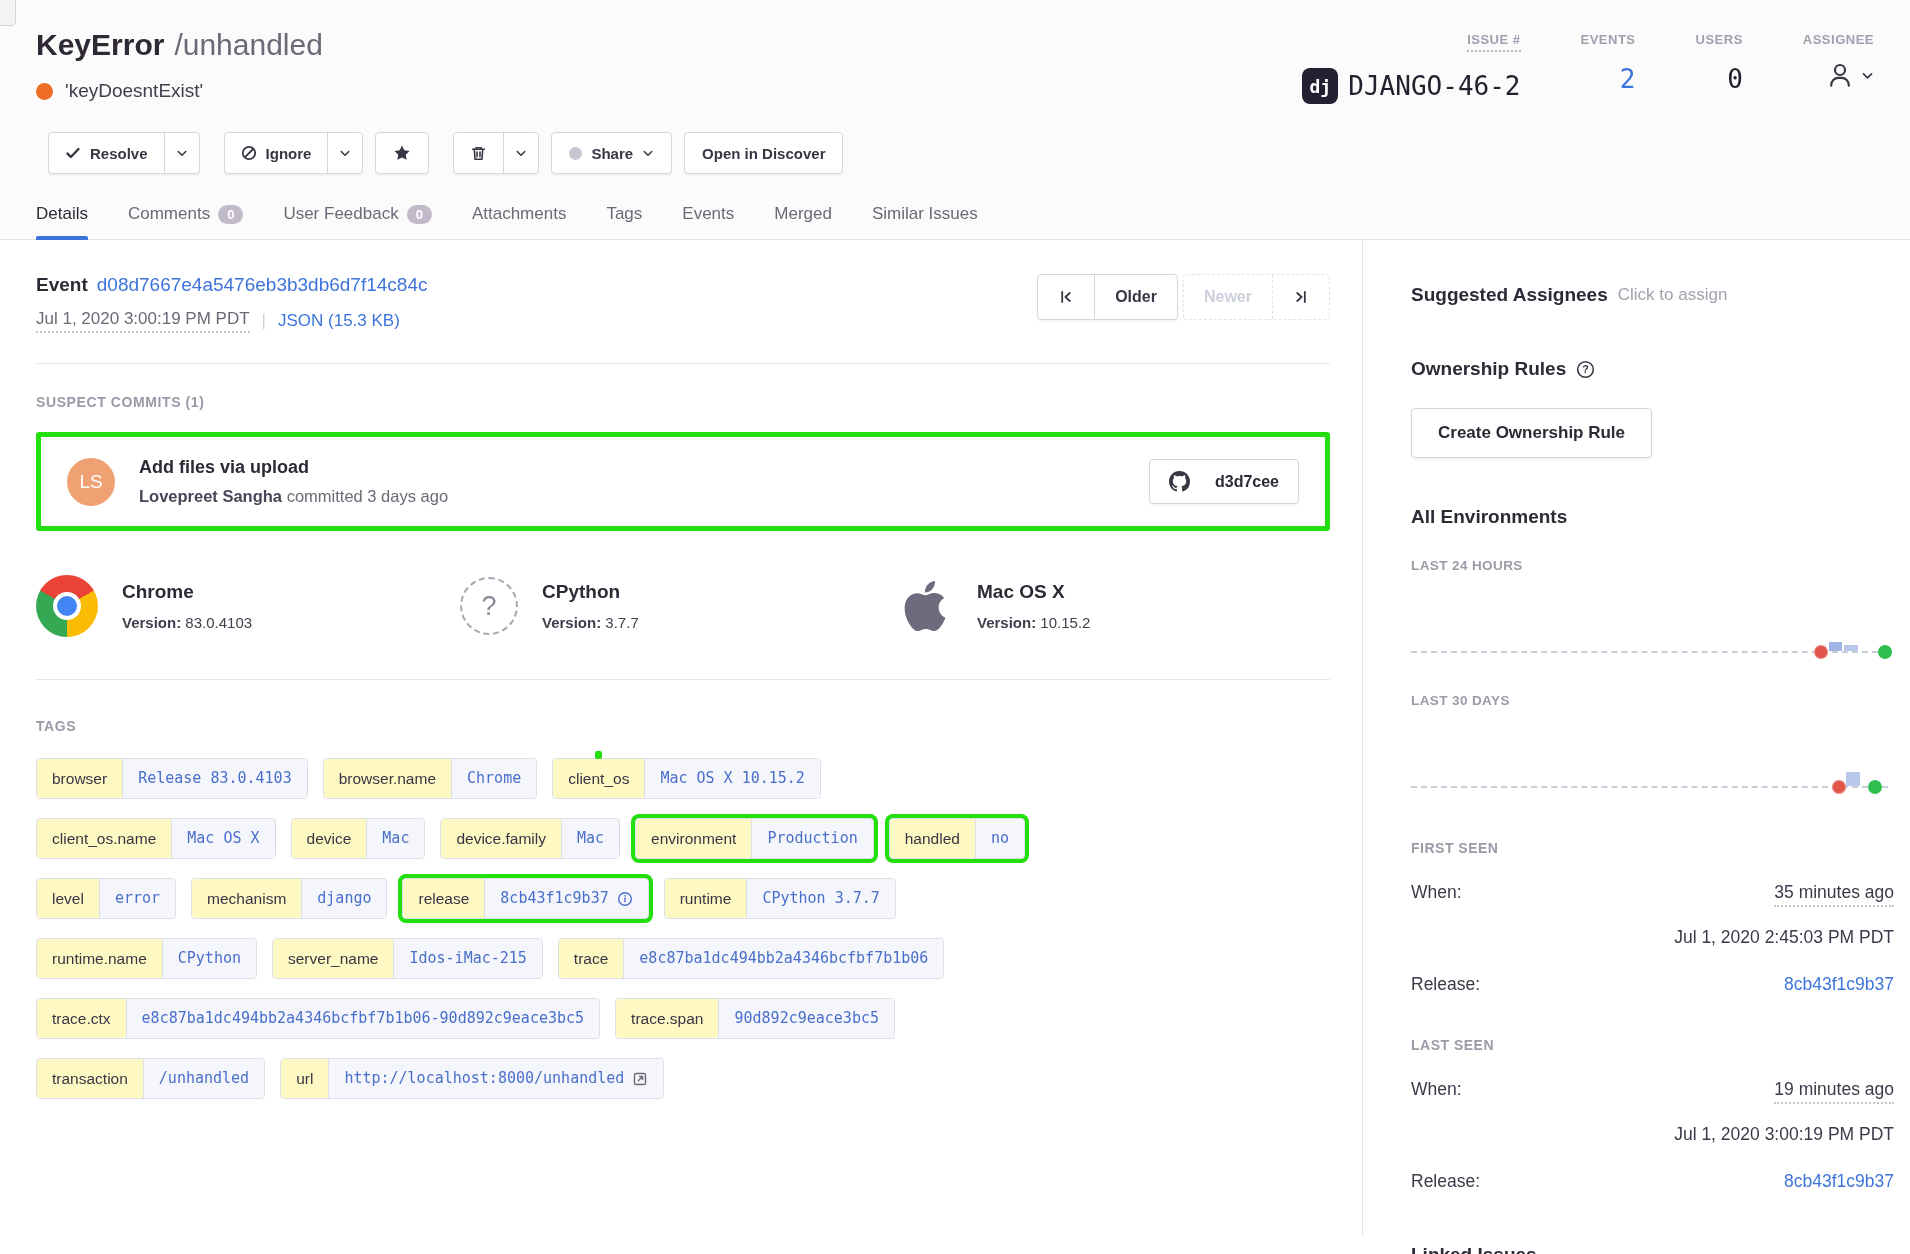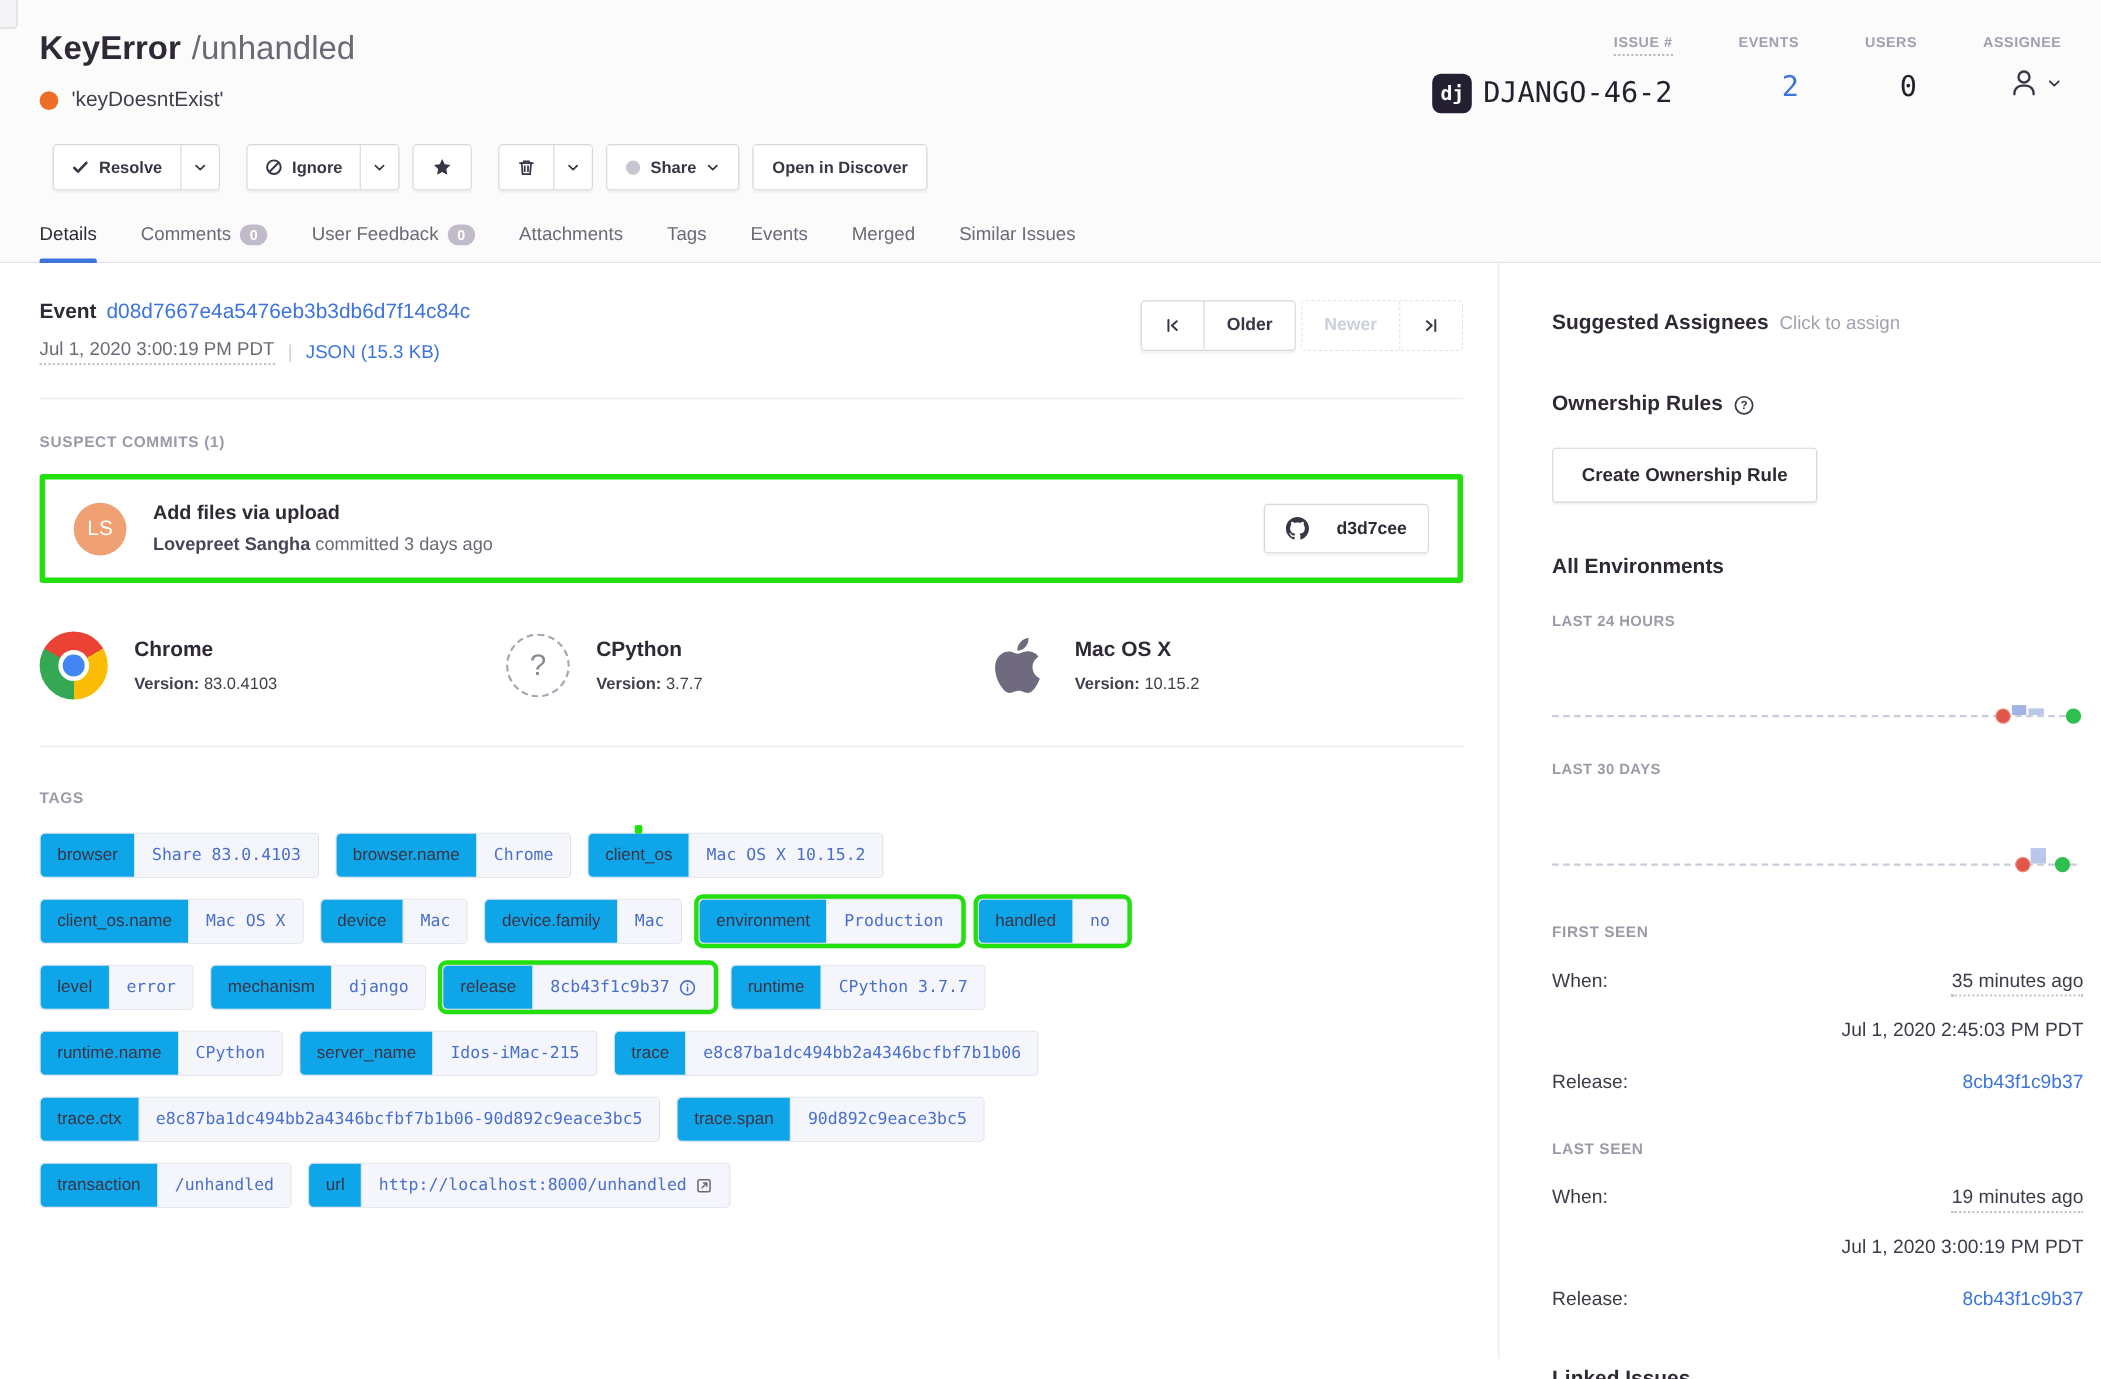--- a/index.html
+++ b/index.html
@@ -88,21 +88,21 @@
   .chrome-icon::after { content:''; position:absolute; inset:21px; background:#4285f4; border-radius:50%; }
   .question-icon { width:58px; height:58px; border-radius:50%; border:2px dashed #a9a6b4; color:#8b8896; font-size:27px; display:flex; align-items:center; justify-content:center; flex:0 0 auto; }
   .apple-icon { width:56px; height:62px; color:#6f6a7d; display:flex; align-items:center; justify-content:center; flex:0 0 auto; }
 
   .tags-heading { margin-top:38px; }
   .tags-rows { margin-top:24px; }
   .tag-row { display:flex; gap:15px; margin-bottom:19px; }
   .tag-pill { position:relative; display:inline-flex; align-items:stretch; border:1px solid #dcdfe8; border-radius:4px; background:#fff; overflow:visible; cursor:pointer; }
   .tag-pill.highlight { box-shadow:0 0 0 4px #23df0e; }
   .tag-pill.marker::before { content:''; position:absolute; top:-8px; left:42px; width:7px; height:8px; background:#23df0e; border-radius:2px; }
-  .tag-key { padding:0 15px; line-height:39px; font-size:15.5px; color:#3a3444; border-radius:4px 0 0 4px; background:#0ea5e9; }
+  .tag-key { padding:0 15px; line-height:39px; font-size:15.5px; color:#3a3444; border-radius:4px 0 0 4px; background:#fef9c3; }
   .tag-value { display:inline-flex; align-items:center; gap:8px; padding:0 15px; line-height:39px; background:#f4f6fb; border-left:1px solid #dcdfe8; border-radius:0 4px 4px 0; color:#4a6fcb; font-family:"DejaVu Sans Mono", monospace; font-size:15px; }
   .tag-value .icon { color:#4a6fcb; }
   .tag-value .icon.ext { color:#6d6876; }
 
   
   .sb-title { font-size:19px; font-weight:700; color:#2f2936; display:flex; align-items:center; gap:10px; }
   .sb-hint { font-size:17px; font-weight:400; color:#a3a1ae; }
   .ownership { margin-top:52px; }
   .sb-btn { margin-top:28px; display:inline-block; background:#fff; border:1px solid #d4d4dc; border-radius:4px; box-shadow:0 2px 1px rgba(60,60,80,.05); padding:14px 26px; font-size:17px; font-weight:700; color:#2f2936; cursor:pointer; }
   .environments-title { margin-top:48px;text-align:center; }
@@ -374,21 +374,21 @@
         </div>
       </div>
     </div>
 
     <div class="section-heading tags-heading">TAGS</div>
     <div class="tags-rows" id="tags-rows">
         <div class="tag-row">
           <span class="tag-pill">
             <span class="tag-key">browser</span>
             <span class="tag-value">
-              <span>Share 83.0.4103</span>
+              <span>Release 83.0.4103</span>
             </span>
           </span>
           <span class="tag-pill">
             <span class="tag-key">browser.name</span>
             <span class="tag-value">
               <span>Chrome</span>
             </span>
           </span>
           <span class="tag-pill marker">
             <span class="tag-key">client_os</span>

